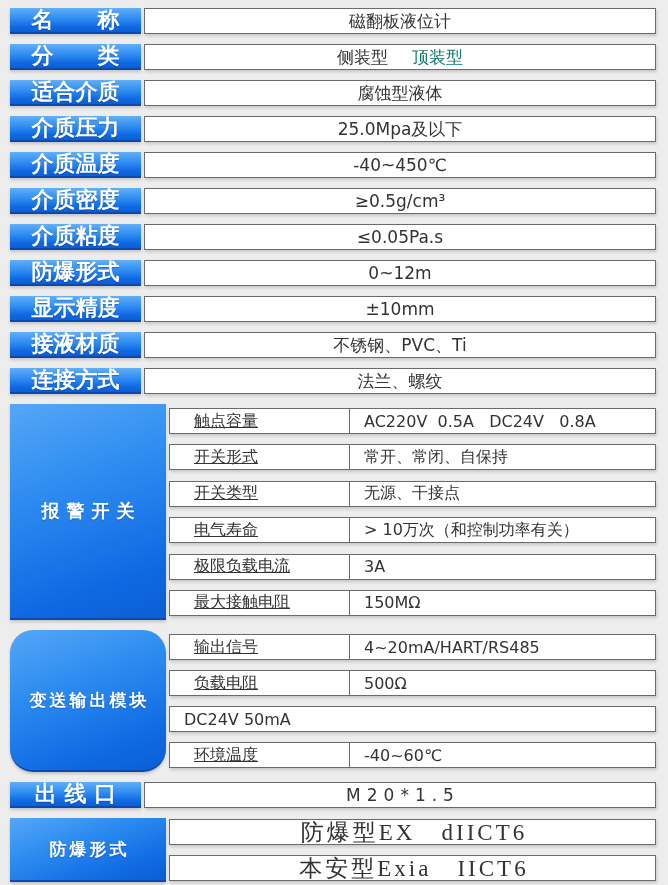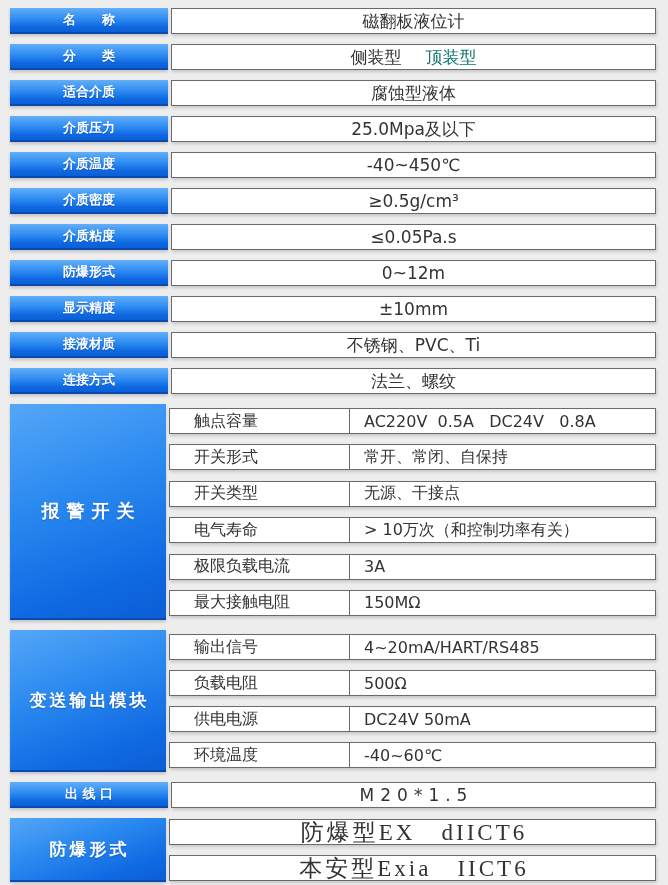--- a/index.html
+++ b/index.html
@@ -11,25 +11,25 @@
   }
   .spec-table{
     box-sizing:border-box;
     width:668px;
     min-height:885px;
     padding:8px 12px 7px 10px;
   }
   
   .row{display:flex;height:26px;margin-bottom:10px;}
   .lbl{
-    width:158px;
+    width:131px;
     margin-right:3px;
     box-sizing:border-box;
     display:flex;align-items:center;justify-content:center;
-    color:#fff;font-weight:bold;font-size:13px;
+    color:#fff;font-weight:bold;font-size:22px;
     white-space:pre;
     background:linear-gradient(180deg,#62aef8 0%,#2e8cf2 45%,#0f69e2 78%,#0c5ed4 100%);
     border-bottom:2px solid #0a49ae;
     text-shadow:0 1px 1px rgba(0,40,120,.35);
     box-shadow:0 2px 3px rgba(0,0,0,.18);
   }
   .cell{
     flex:1;
     box-sizing:border-box;
     background:#fff;
@@ -67,20 +67,21 @@
     font-size:16px;color:#333;
     box-shadow:1px 2px 3px rgba(0,0,0,.16);
   }
   .subname{
     width:180px;
     box-sizing:border-box;
     display:flex;align-items:center;
     padding-left:24px;
     border-right:1px solid #6b6b6b;
     white-space:pre;
+    text-decoration:underline;
   }
   .subval{
     flex:1;
     display:flex;align-items:center;
     padding-left:14px;
     white-space:pre;
   }
   .subrow.full{align-items:center;justify-content:center;font-size:23px;font-family:Liberation Serif, serif;}
 </style>
 </head>
@@ -170,32 +171,31 @@
         <div class="subval">3A</div>
       </div>
       <div class="subrow">
         <div class="subname">最大接触电阻</div>
         <div class="subval">150MΩ</div>
       </div>
     </div>
   </div>
 
   <div class="group" style="height:142px;">
-    <div class="lbl-block ls-3" style="font-size:17px;">变送输出模块</div>
+    <div class="lbl-block ls-3" style="font-size:17px;border-radius:23px;">变送输出模块</div>
     <div class="subcol">
       <div class="subrow">
         <div class="subname">输出信号</div>
         <div class="subval">4~20mA/HART/RS485</div>
       </div>
       <div class="subrow">
         <div class="subname">负载电阻</div>
         <div class="subval">500Ω</div>
       </div>
       <div class="subrow">
-        <div class="subname">供电电源</div>
         <div class="subval">DC24V 50mA</div>
       </div>
       <div class="subrow">
         <div class="subname">环境温度</div>
         <div class="subval">-40~60℃</div>
       </div>
     </div>
   </div>
 
   <div class="row">

